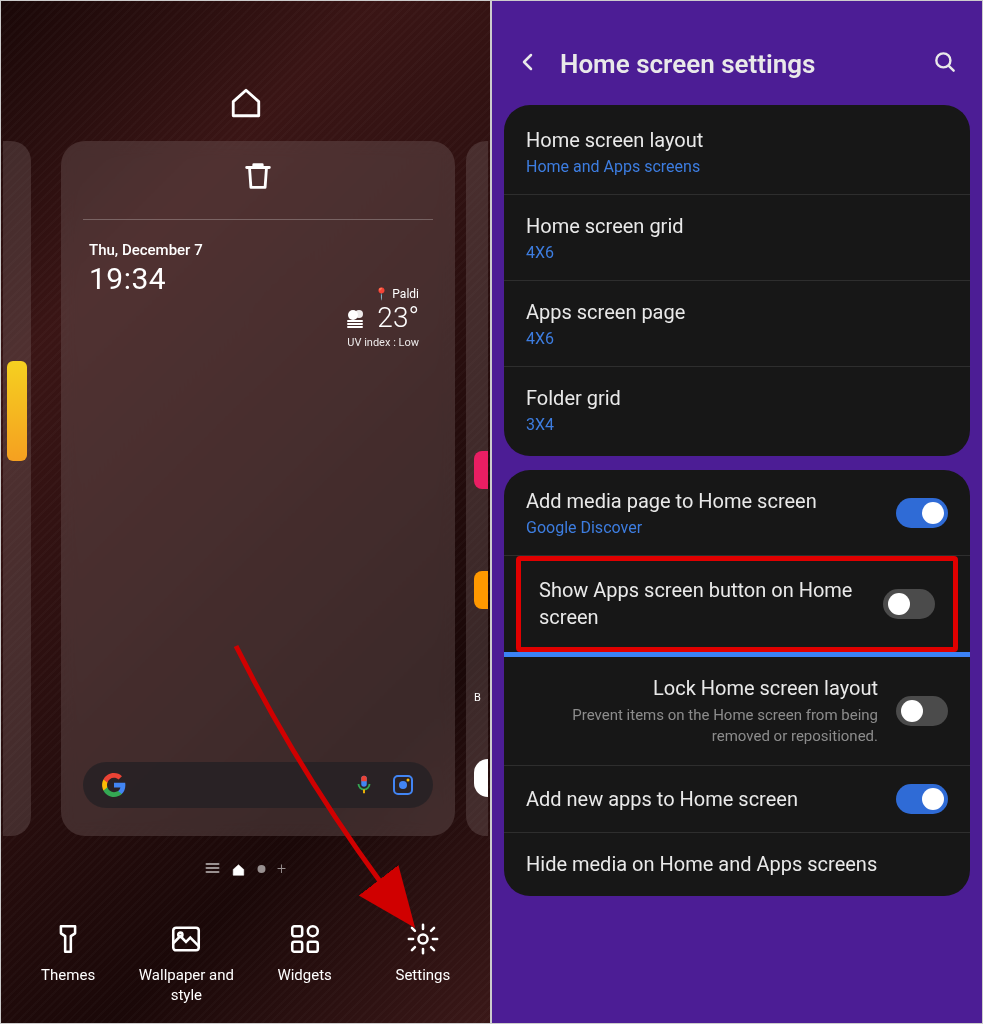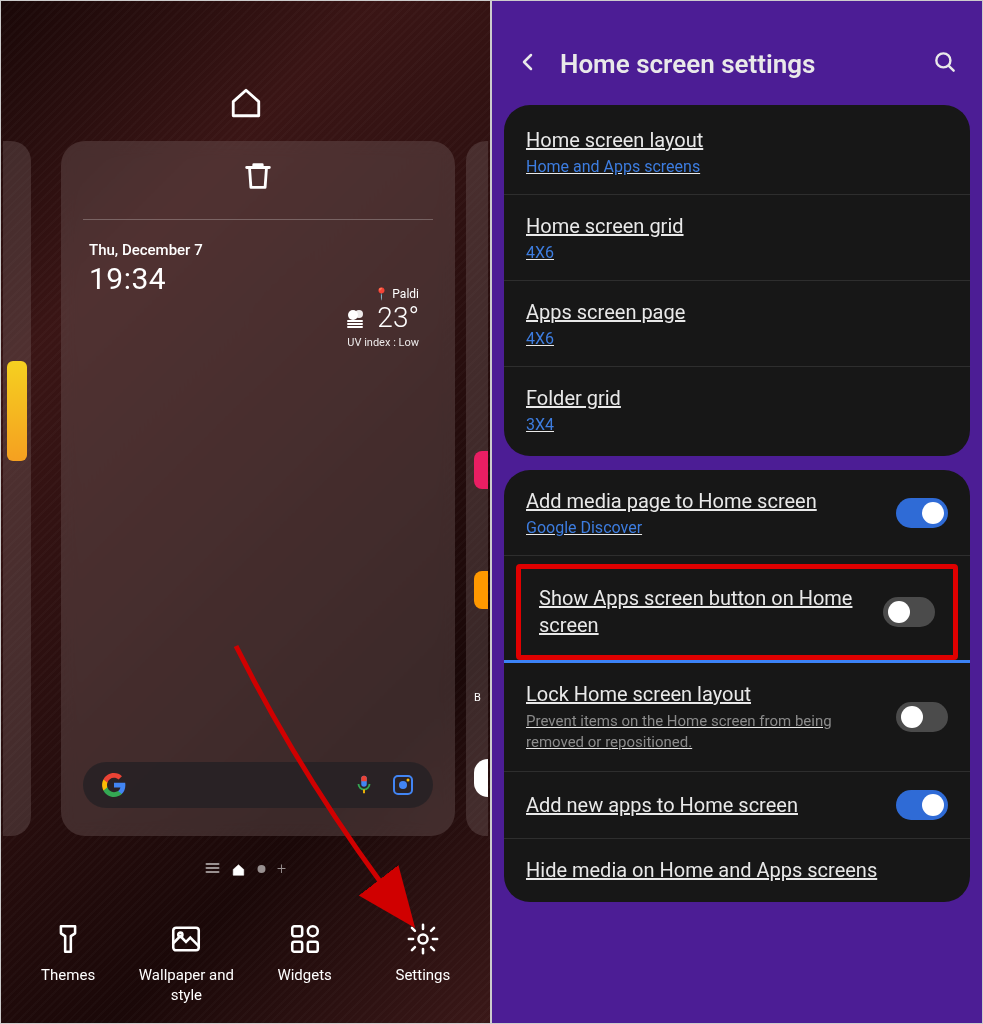--- a/index.html
+++ b/index.html
@@ -116,39 +116,38 @@
 
 .settings-group {
   background: #171717;
   margin: 0 12px 14px 12px;
   border-radius: 26px;
   padding: 4px 0;
 }
 .settings-row {
   padding: 18px 22px;
   border-bottom: 1px solid #2e2e2e;
-  text-decoration: underline;
 }
 .settings-row:last-child { border-bottom: none; }
 .row-title { font-size: 20px; color: #e9e9e9; line-height: 1.35; }
 .row-subtitle { font-size: 16px; color: #3d7de0; margin-top: 3px; }
 .row-subtitle.gray { color: #8c8c8c; font-size: 15px; line-height: 1.4; }
 .row-flex { display: flex; align-items: center; justify-content: space-between; gap: 18px; }
 .row-flex .row-text { flex: 1; }
 
 .toggle { width: 52px; height: 30px; border-radius: 16px; position: relative; cursor: pointer; flex-shrink: 0; }
 .toggle.on { background: #2f6bd6; }
 .toggle.off { background: #4b4b4b; }
 .toggle-knob { position: absolute; width: 22px; height: 22px; border-radius: 50%; background: #fff; top: 4px; transition: left 0.2s; }
 .toggle.on .toggle-knob { left: 26px; }
 .toggle.off .toggle-knob { left: 5px; }
 
 .highlight-box {
   border: 5px solid #e00000;
-  margin: 8px 12px 0 12px;
+  margin: 0 12px 0 12px;
   border-radius: 4px;
 }
 .highlight-box .settings-row { border-bottom: none; padding: 16px 18px; }
 </style>
 </head>
 <body>
 
 <div class="left-panel">
 
   <div class="home-indicator">
@@ -327,21 +326,21 @@
       <div class="settings-row row-flex">
         <div class="row-text">
           <div class="row-title">Show Apps screen button on Home screen</div>
         </div>
         <div class="toggle off">
             <div class="toggle-knob"></div>
           </div>
       </div>
     </div>
 
-    <div class="settings-row row-flex" style="border-top:3px solid #3b82f6;">
+    <div class="settings-row row-flex" style="border-top:5px solid #3b82f6;text-align:right;">
       <div class="row-text">
         <div class="row-title">Lock Home screen layout</div>
         <div class="row-subtitle gray">Prevent items on the Home screen from being removed or repositioned.</div>
       </div>
       <div class="toggle off">
           <div class="toggle-knob"></div>
         </div>
     </div>
 
     <div class="settings-row row-flex">

